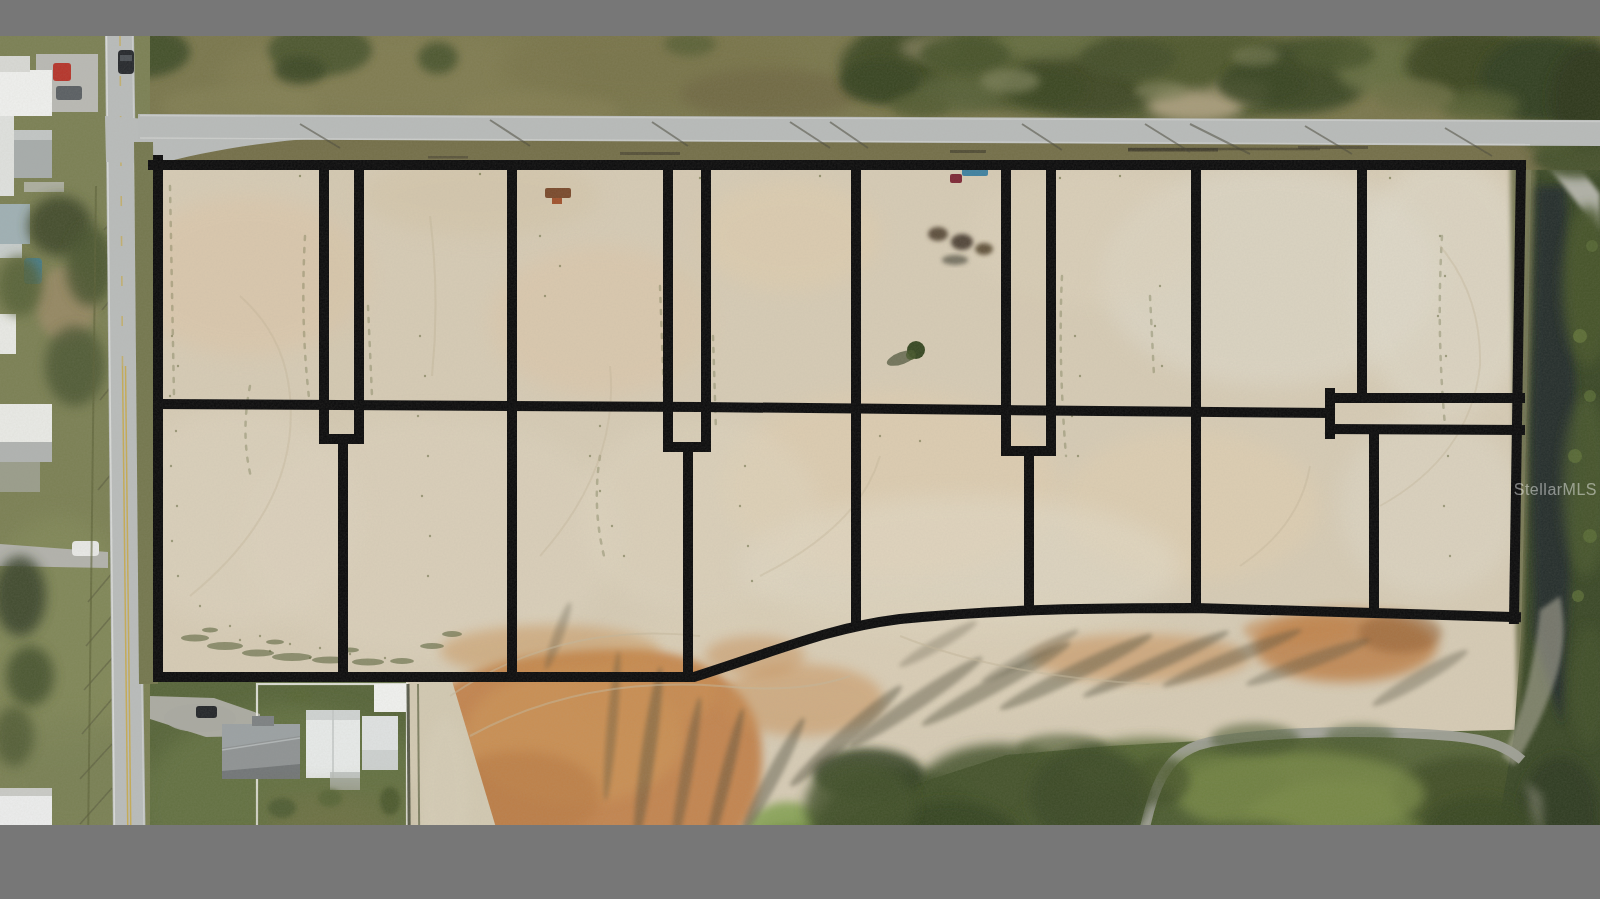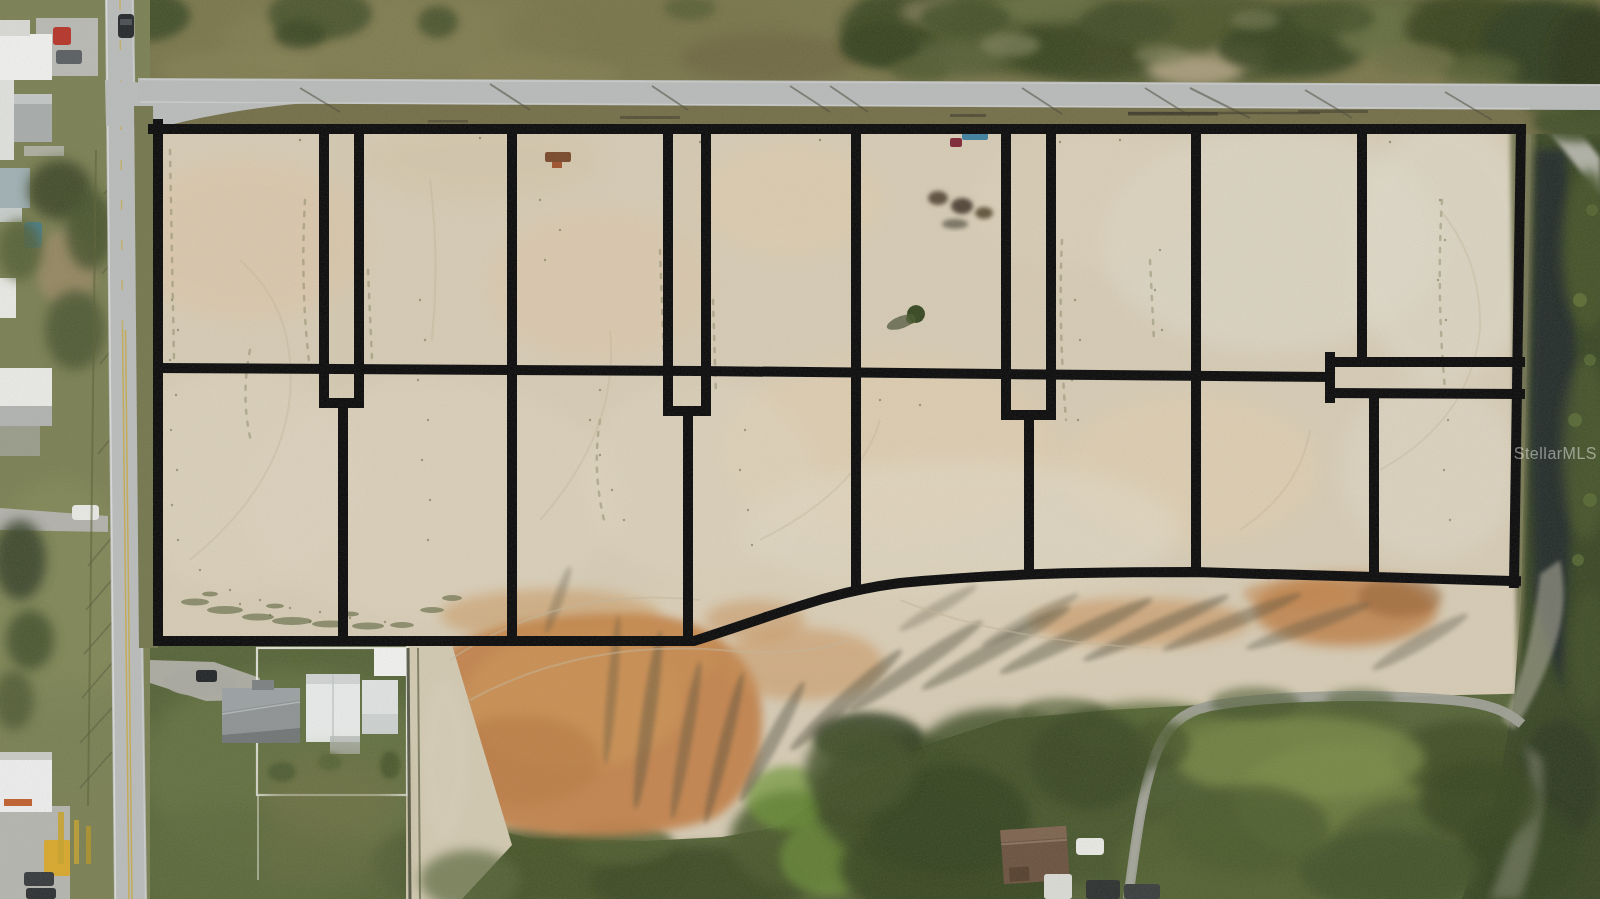--- a/index.html
+++ b/index.html
@@ -1,16 +1,16 @@
 <!DOCTYPE html>
 <html><head>
 <meta charset="utf-8">
 <style>
 html,body{margin:0;padding:0;background:#777;}
-#wrap{width:1600px;height:899px;overflow:hidden;position:relative;font-family:"Liberation Sans",sans-serif;}
+#wrap{width:1600px;height:789px;overflow:hidden;position:relative;font-family:"Liberation Sans",sans-serif;margin-top:36px;}
 </style>
 </head>
 <body>
 <div id="wrap">
 <svg width="1600" height="899" viewBox="0 0 1600 899">
 <defs>
 <filter id="b2" x="-30%" y="-30%" width="160%" height="160%">
           <feGaussianBlur stdDeviation="2"></feGaussianBlur>
         </filter>
 <filter id="b4" x="-40%" y="-40%" width="180%" height="180%">

